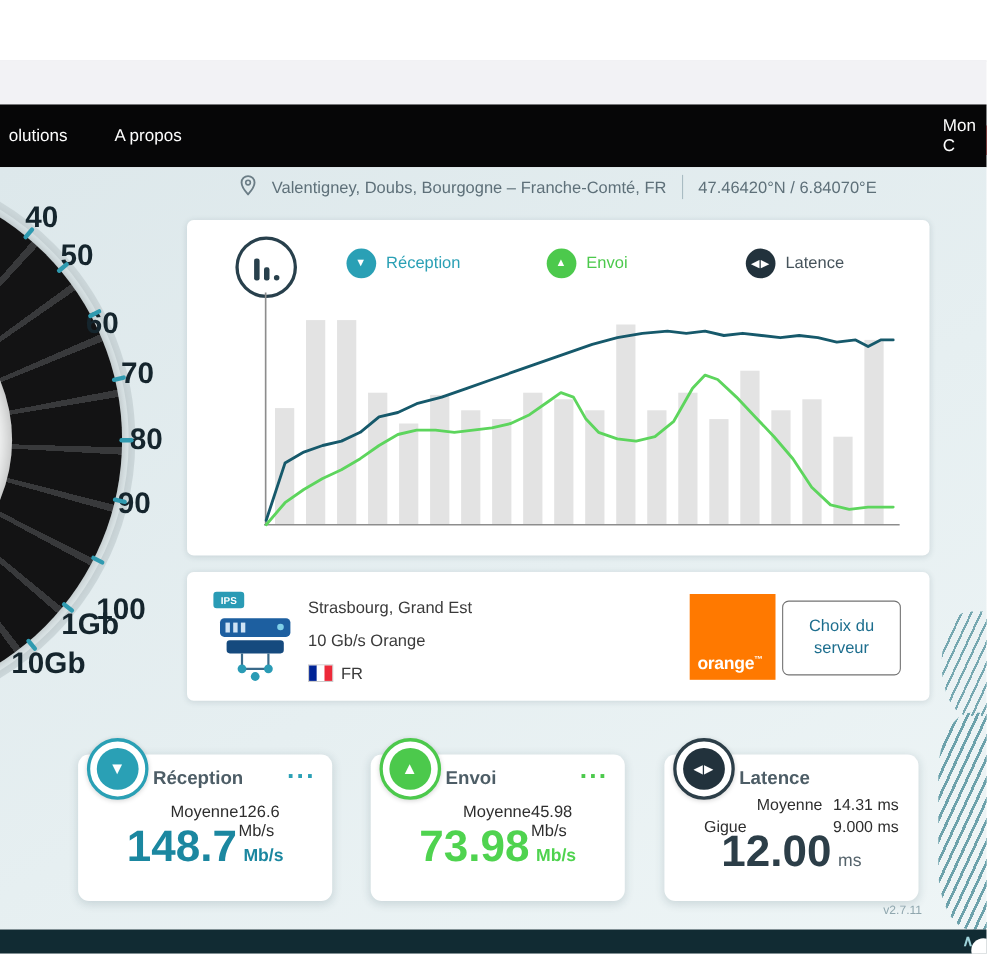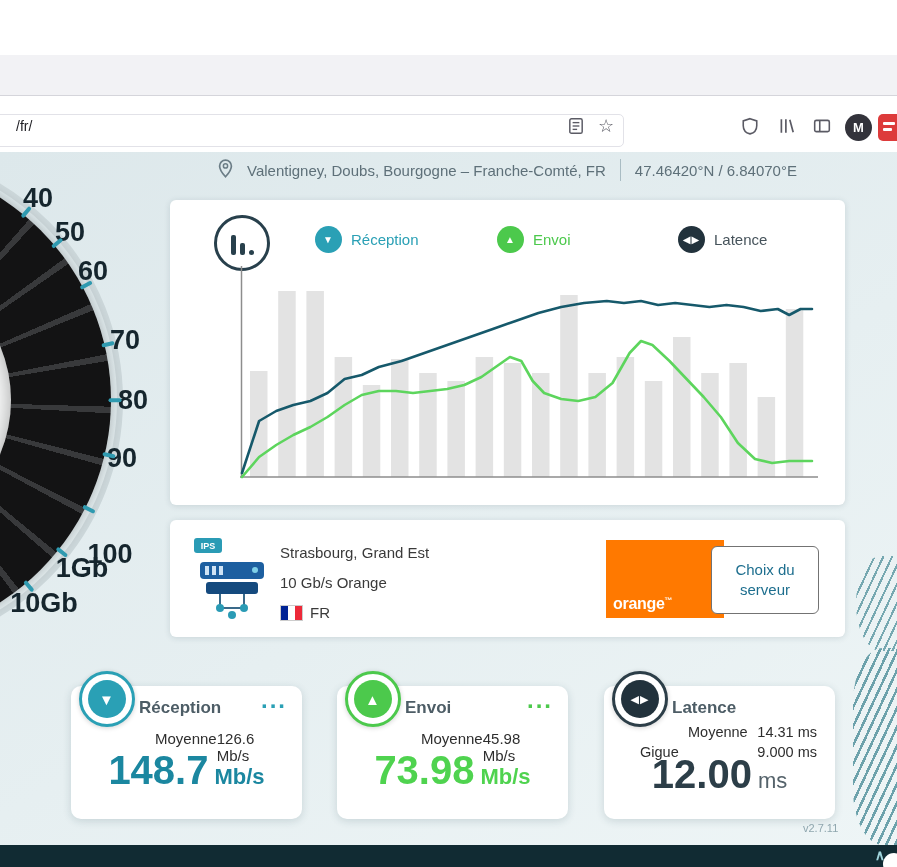--- a/index.html
+++ b/index.html
@@ -64,21 +64,21 @@
   #legend-envoi{left:327px;color:#4cc94c;} #legend-envoi .legend-dot{background:#4cc94c;}
   #legend-latence{left:508px;color:#46535b;} #legend-latence .legend-dot{background:#22323c;}
   #chart-svg{position:absolute;left:70px;top:64px;}
 
   
   #server-card{left:170px;top:520px;width:675px;height:117px;}
   .server-svg{left:22px;top:14px;}
   .server-info{left:110px;top:18px;font-size:15px;color:#3a3a3a;line-height:30px;}
   .flag{display:inline-flex;width:21px;height:14px;border:1px solid #ccc;vertical-align:-2px;margin-right:7px;}
   .flag i{flex:1;} .flag .b{background:#002395;} .flag .w{background:#fff;} .flag .r{background:#ed2939;}
-  .orange-logo{left:436px;top:20px;width:78px;height:78px;background:#ff7900;padding-left:40px;}
+  .orange-logo{left:457px;top:20px;width:78px;height:78px;background:#ff7900;}
   .orange-text{position:absolute;left:7px;bottom:5px;color:#fff;font-weight:bold;font-size:16px;letter-spacing:-.3px;}
   .orange-text sup{font-size:8px;}
   .server-btn{left:541px;top:26px;width:106px;height:66px;background:#fff;border:1px solid #737373;border-radius:6px;
               color:#1d6e8e;font-size:15px;display:flex;align-items:center;justify-content:center;text-align:center;
               line-height:20px;cursor:pointer;}
 
   
   .result-card{position:absolute;top:686px;width:231px;height:133px;background:#fff;border-radius:10px;
                box-shadow:0 2px 9px rgba(25,60,72,.16);}
   #card-reception{left:71px;} #card-envoi{left:337px;} #card-latence{left:604px;}
@@ -92,21 +92,21 @@
   .dark .badge{border-color:#2c3e48;} .dark .badge-inner{background:#22323c;font-size:11px;}
   .card-title{position:absolute;left:68px;top:12px;font-size:17px;font-weight:bold;color:#4d5d66;}
   .card-menu{position:absolute;right:15px;top:0px;font-size:24px;font-weight:bold;letter-spacing:2px;}
   .teal .card-menu{color:#2aa0b5;} .green .card-menu{color:#4cc94c;}
   .stat-row{position:absolute;left:36px;right:18px;display:flex;justify-content:space-between;
             font-size:15px;color:#2e2e2e;}
   .stat-row.s1{top:44px;margin-left:48px;} .dark .stat-row.s1{top:38px;font-size:14.5px;} .dark .stat-row.s2{top:58px;font-size:14.5px;}
   .big-value{position:absolute;left:0;right:0;top:62px;text-align:center;}
   .dark .big-value{top:66px;}
   .big-num{font-size:40px;font-weight:bold;}
-  .big-unit{font-size:22px;font-weight:bold;margin-left:6px;}
+  .big-unit{font-size:16px;font-weight:bold;margin-left:6px;}
   .teal .big-num,.teal .big-unit{color:#1b87a0;}
   .green .big-num,.green .big-unit{color:#4fd34f;}
   .dark .big-num{color:#2c3e48;} .dark .big-unit{color:#55636b;font-weight:normal;}
 
   
   .version{left:803px;top:822px;font-size:11px;color:#8fa6ae;}
   .bottom-bar{left:0;top:845px;width:897px;height:22px;background:#112b33;z-index:5;}
   .chevron-up{position:absolute;right:12px;top:2px;color:#9fd4db;font-size:14px;font-weight:bold;}
   .corner-dot{right:-8px;bottom:-8px;width:22px;height:22px;border-radius:50%;background:#fff;z-index:6;}
   .decor1{left:856px;top:556px;width:50px;height:95px;border-radius:50% 0 0 50%/50% 0 0 50%;
@@ -150,20 +150,34 @@
           <line x1="6" y1="3" x2="6" y2="13" stroke="#5a5a64" stroke-width="1.4"></line>
         </svg>
     </div>
     <div class="abs avatar">M</div>
     <div class="abs addon-red">
         <i></i>
         <i></i>
       </div>
   </div>
 
+  <div class="abs site-nav">
+    <div class="abs nav-item" style="left:8px">olutions</div>
+    <div class="abs nav-item" style="left:104px">A propos</div>
+    <div class="abs toggle">
+      <div class="toggle-knob">❄</div>
+    </div>
+    <div class="abs person-btn">
+      <svg width="18" height="18" viewBox="0 0 16 16">
+          <circle cx="8" cy="5" r="3.2" fill="#fff"></circle>
+          <path d="M2 14.5c0-3.3 2.7-6 6-6s6 2.7 6 6z" fill="#fff"></path>
+        </svg>
+    </div>
+    <div class="abs nav-item" style="left:857px">Mon C</div>
+  </div>
 
   <div class="abs main-bg"></div>
 
   <div class="abs loc-row">
     <span>
       <svg width="15" height="19" viewBox="0 0 14 18">
           <path d="M7 1C3.9 1 1.4 3.5 1.4 6.6c0 4.2 5.6 10.2 5.6 10.2s5.6-6 5.6-10.2C12.6 3.5 10.1 1 7 1z" fill="none" stroke="#6b7d86" stroke-width="1.6"></path>
           <circle cx="7" cy="6.6" r="2" fill="none" stroke="#6b7d86" stroke-width="1.4"></circle>
         </svg>
     </span>
@@ -173,21 +187,21 @@
   </div>
 
   <div class="abs gauge-outer-ring"></div>
   <div class="abs gauge-dark"></div>
   <div class="abs gauge-inner"></div>
   <div class="abs" id="gauge-layer">
       <div class="gauge-label" style="left: 38px; top: 198px;">40</div>
       <div class="gauge-tick" style="left: 26px; top: 212px; transform: translate(-50%, -50%) rotate(-50deg);"></div>
       <div class="gauge-label" style="left: 70px; top: 232px;">50</div>
       <div class="gauge-tick" style="left: 57px; top: 243px; transform: translate(-50%, -50%) rotate(-40deg);"></div>
-      <div class="gauge-label" style="left: 93px; top: 271px;">60</div>
+      <div class="gauge-label" style="left: 93px; top: 294px;">60</div>
       <div class="gauge-tick" style="left: 86px; top: 285px; transform: translate(-50%, -50%) rotate(-28deg);"></div>
       <div class="gauge-label" style="left: 125px; top: 340px;">70</div>
       <div class="gauge-tick" style="left: 108px; top: 344px; transform: translate(-50%, -50%) rotate(-13deg);"></div>
       <div class="gauge-label" style="left: 133px; top: 400px;">80</div>
       <div class="gauge-tick" style="left: 115px; top: 400px; transform: translate(-50%, -50%) rotate(0deg);"></div>
       <div class="gauge-label" style="left: 122px; top: 458px;">90</div>
       <div class="gauge-tick" style="left: 109px; top: 455px; transform: translate(-50%, -50%) rotate(13deg);"></div>
       <div class="gauge-label" style="left: 110px; top: 534px; margin-top: 20px;">100</div>
       <div class="gauge-tick" style="left: 89px; top: 509px; transform: translate(-50%, -50%) rotate(27deg);"></div>
       <div class="gauge-label" style="left: 82px; top: 568px;">1Gb</div>

